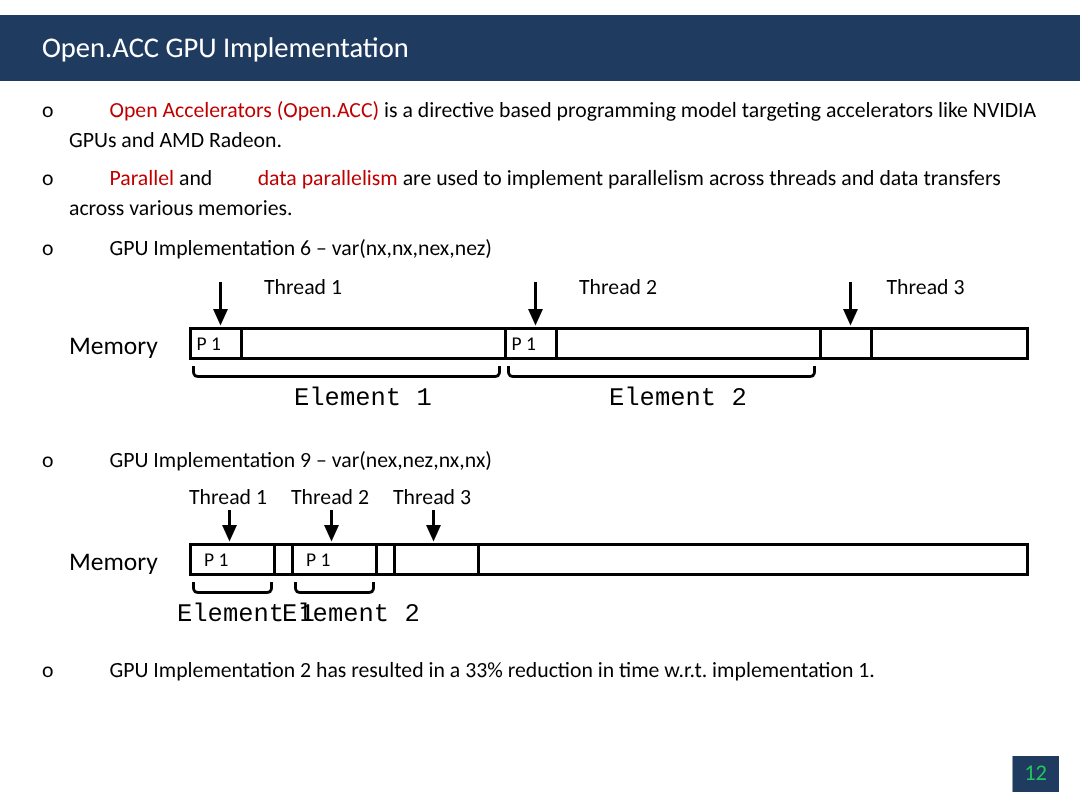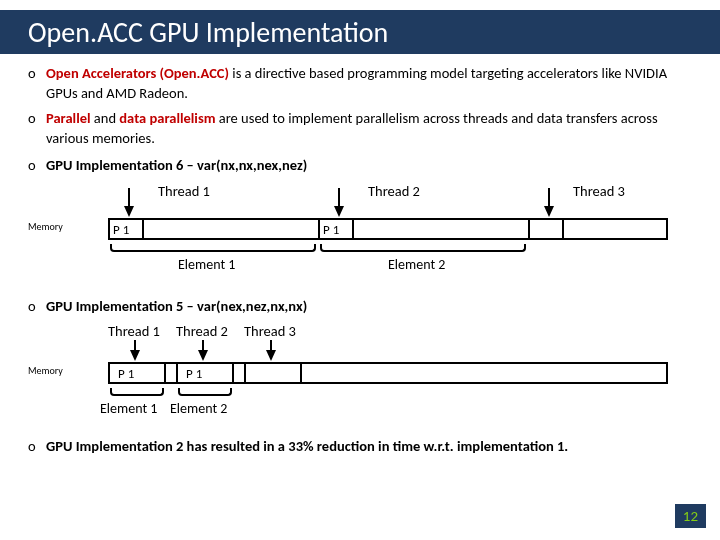--- a/index.html
+++ b/index.html
@@ -13,44 +13,44 @@
     overflow: hidden;
   }
   .title-bar {
     background: #1f3b60;
     color: #fff;
     height: 44px;
     display: flex;
     align-items: center;
     padding-left: 28px;
     margin-top: 10px;
-    font-size: 28px;
+    font-size: 19px;
   }
   .content {
     padding: 10px 28px 0 28px;
     font-size: 14.5px;
     line-height: 1.35;
   }
   .bullet {
     display: flex;
     margin-bottom: 6px;
   }
   .bullet .marker {
     width: 18px;
     flex-shrink: 0;
   }
   .bullet .txt { flex: 1; }
   .red { color: #c00000; }
-  b { font-weight: 700; }
+  b { font-weight: 400; margin-left: 27px; }
 
   
-  .diagram { position: relative; height: 110px; }
+  .diagram { position: relative; height: 110px; margin-left: 18px; }
   .mem-label {
     position: absolute;
-    font-size: 10px;
+    font-size: 17px;
   }
   .bar {
     position: absolute;
     height: 22px;
     border: 2px solid #000;
     background: #fff;
   }
   .cell {
     position: absolute;
     height: 22px;
@@ -79,28 +79,29 @@
   .brace {
     position: absolute;
     border: 2px solid #000;
     border-top: none;
     height: 8px;
     border-bottom-left-radius: 4px;
     border-bottom-right-radius: 4px;
   }
   .brace-lbl {
     position: absolute;
-    font-size: 14px;
+    font-size: 17px;
+    font-family: Liberation Mono, monospace;
   }
   .page-num {
     position: absolute;
     right: 14px;
     bottom: 12px;
     background: #1f3b60;
-    color: #84cc16;
+    color: #22c55e;
     font-size: 15px;
     padding: 3px 8px;
   }
 </style>
 </head>
 <body>
 
 <div class="title-bar">
   <span>Open.ACC GPU Implementation</span>
 </div>
@@ -145,21 +146,21 @@
     <div class="bar" style="left:500px; top:36px; width:36px;"></div>
 
     <div class="brace" style="left:82px; top:62px; width:206px;"></div>
     <span class="brace-lbl" style="left:150px; top:74px;">Element 1</span>
     <div class="brace" style="left:292px; top:62px; width:206px;"></div>
     <span class="brace-lbl" style="left:360px; top:74px;">Element 2</span>
   </div>
 
   <div class="bullet">
     <span class="marker">o</span>
-    <span class="txt"><b>GPU Implementation 5 – var(nex,nez,nx,nx)</b></span>
+    <span class="txt"><b>GPU Implementation 9 – var(nex,nez,nx,nx)</b></span>
   </div>
 
   <div class="diagram" style="height:115px;">
     <span class="th-label" style="left:80px; top:0;">Thread 1</span>
     <span class="th-label" style="left:148px; top:0;">Thread 2</span>
     <span class="th-label" style="left:216px; top:0;">Thread 3</span>
 
     <div class="arrow-line" style="left:106px; top:18px; height:12px;"></div>
     <div class="arrow-down" style="left:102px; top:28px;"></div>
     <div class="arrow-line" style="left:174px; top:18px; height:12px;"></div>

